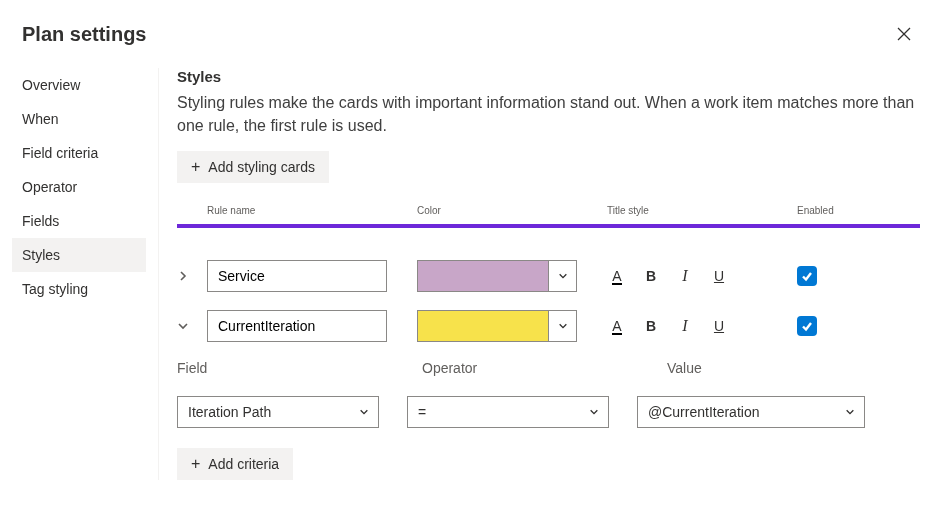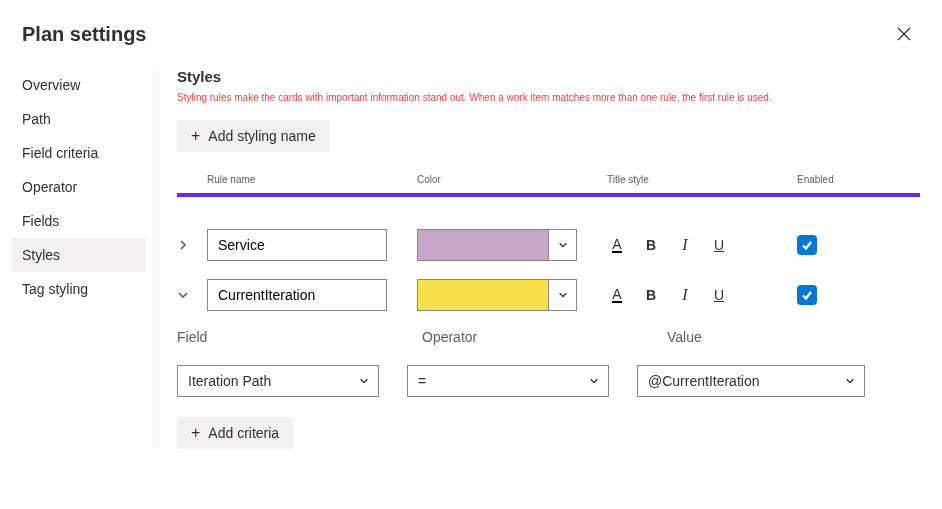--- a/index.html
+++ b/index.html
@@ -15,21 +15,21 @@
   .header-row { display: flex; align-items: center; justify-content: space-between; margin-bottom: 18px; }
   .page-title { font-size: 20px; font-weight: 600; }
   .close-btn { width: 32px; height: 32px; display: flex; align-items: center; justify-content: center; cursor: pointer; }
   .close-btn svg { width: 14px; height: 14px; stroke: #323130; stroke-width: 1.2; }
   .body { display: flex; }
   .sidebar { width: 136px; flex: 0 0 136px; }
   .side-item { padding: 9px 0 9px 0; cursor: pointer; font-size: 14px; }
   .side-item.sel { background: #f3f2f1; margin-left: -10px; padding-left: 10px; width: 134px; }
   .main { flex: 1; padding-left: 18px; border-left: 1px solid #f3f2f1; min-width: 0; }
   .section-title { font-size: 15px; font-weight: 600; margin-bottom: 6px; }
-  .section-desc { color: #ef4444; font-size: 10px; line-height: 1.45; margin-bottom: 14px; max-width: 740px; }
+  .section-desc { color: #404040; font-size: 16px; line-height: 1.45; margin-bottom: 14px; max-width: 740px; }
   .btn {
     display: inline-flex; align-items: center; gap: 8px;
     background: #f3f2f1; border: none; padding: 8px 14px;
     font: inherit; cursor: pointer; color: #323130;
   }
   .btn .plus { font-size: 16px; line-height: 1; }
   .col-heads { display: flex; gap: 0; margin-top: 22px; color: #605e5c; font-size: 10px; padding-bottom: 8px; }
   .gutter { width: 30px; flex: 0 0 30px; }
   .col-name { width: 210px; flex: 0 0 210px; }
   .col-color { width: 190px; flex: 0 0 190px; }
@@ -84,35 +84,35 @@
       <svg viewBox="0 0 14 14">
           <line x1="1" y1="1" x2="13" y2="13"></line>
           <line x1="13" y1="1" x2="1" y2="13"></line>
         </svg>
     </div>
   </div>
 
   <div class="body">
     <div class="sidebar">
       <div class="side-item">Overview</div>
-      <div class="side-item">Path</div>
+      <div class="side-item">When</div>
       <div class="side-item">Field criteria</div>
       <div class="side-item">Operator</div>
       <div class="side-item">Fields</div>
       <div class="side-item sel">Styles</div>
       <div class="side-item">Tag styling</div>
     </div>
 
     <div class="main">
       <div class="section-title">Styles</div>
       <div class="section-desc">Styling rules make the cards with important information stand out. When a work item matches more than one rule, the first rule is used.</div>
 
       <button class="btn">
         <span class="plus">+</span>
-        <span>Add styling name</span>
+        <span>Add styling cards</span>
       </button>
 
       <div class="col-heads">
         <div class="gutter"></div>
         <div class="col-name">Rule name</div>
         <div class="col-color">Color</div>
         <div class="col-tstyle">Title style</div>
         <div class="col-enabled">Enabled</div>
       </div>
 

